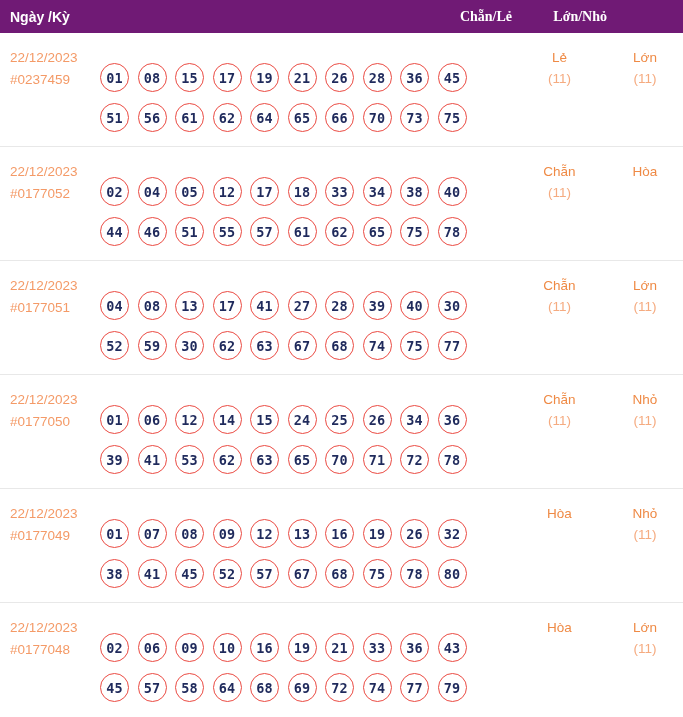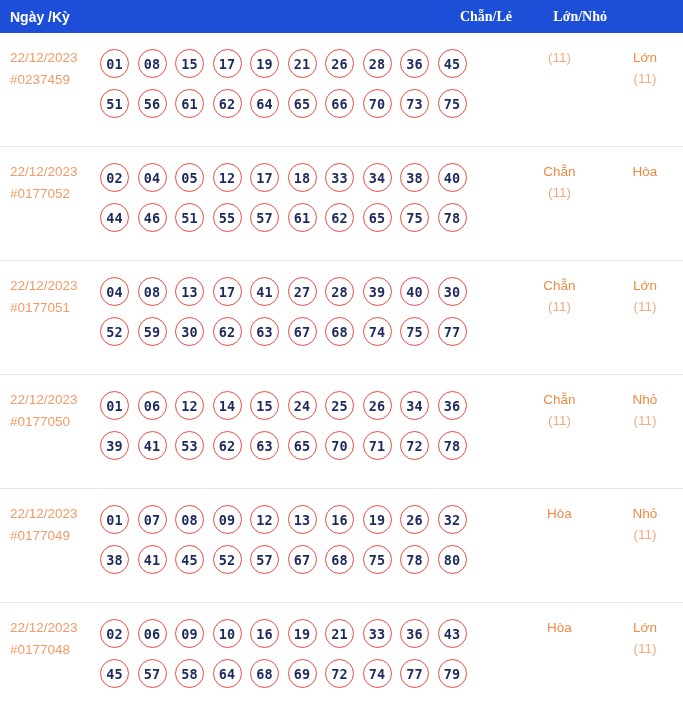--- a/index.html
+++ b/index.html
@@ -11,21 +11,21 @@
     width: 683px;
     height: 717px;
     background: #ffffff;
     overflow: hidden;
   }
   .grid-row {
     display: grid;
     grid-template-columns: 100px 412px 95px 76px;
   }
   .table-header {
-    background: #1d4ed8;
+    background: #701a75;
     height: 33px;
     align-items: center;
     color: #ffffff;
     font-weight: bold;
     font-size: 14px;
   }
   .table-header .cell-date { padding-left: 10px; }
   .table-header .cell-center { text-align: right; font-family: Liberation Serif, serif; }
   .result-row {
     height: 114px;
@@ -33,20 +33,21 @@
   }
   .result-row:last-child { border-bottom: none; }
   .cell-period {
     padding: 14px 0 0 10px;
     color: #f49a67;
     font-size: 13.5px;
     line-height: 22px;
   }
   .cell-numbers {
     padding-top: 16px;
+    margin-top: 14px;
   }
   .ball-line {
     display: flex;
     height: 30px;
   }
   .ball-line + .ball-line { margin-top: 10px; }
   .ball {
     width: 29px;
     height: 29px;
     border: 1.5px solid #eb4b43;
@@ -108,20 +109,21 @@
             <span class="ball">62</span>
             <span class="ball">64</span>
             <span class="ball">65</span>
             <span class="ball">66</span>
             <span class="ball">70</span>
             <span class="ball">73</span>
             <span class="ball">75</span>
           </div>
       </div>
       <div class="cell-stat">
+        <span class="stat-label">Lẻ</span>
         <span class="stat-count">(11)</span>
       </div>
       <div class="cell-stat">
         <span class="stat-label">Lớn</span>
         <span class="stat-count">(11)</span>
       </div>
     </div>
 
     <div class="grid-row result-row">
       <div class="cell-period">

